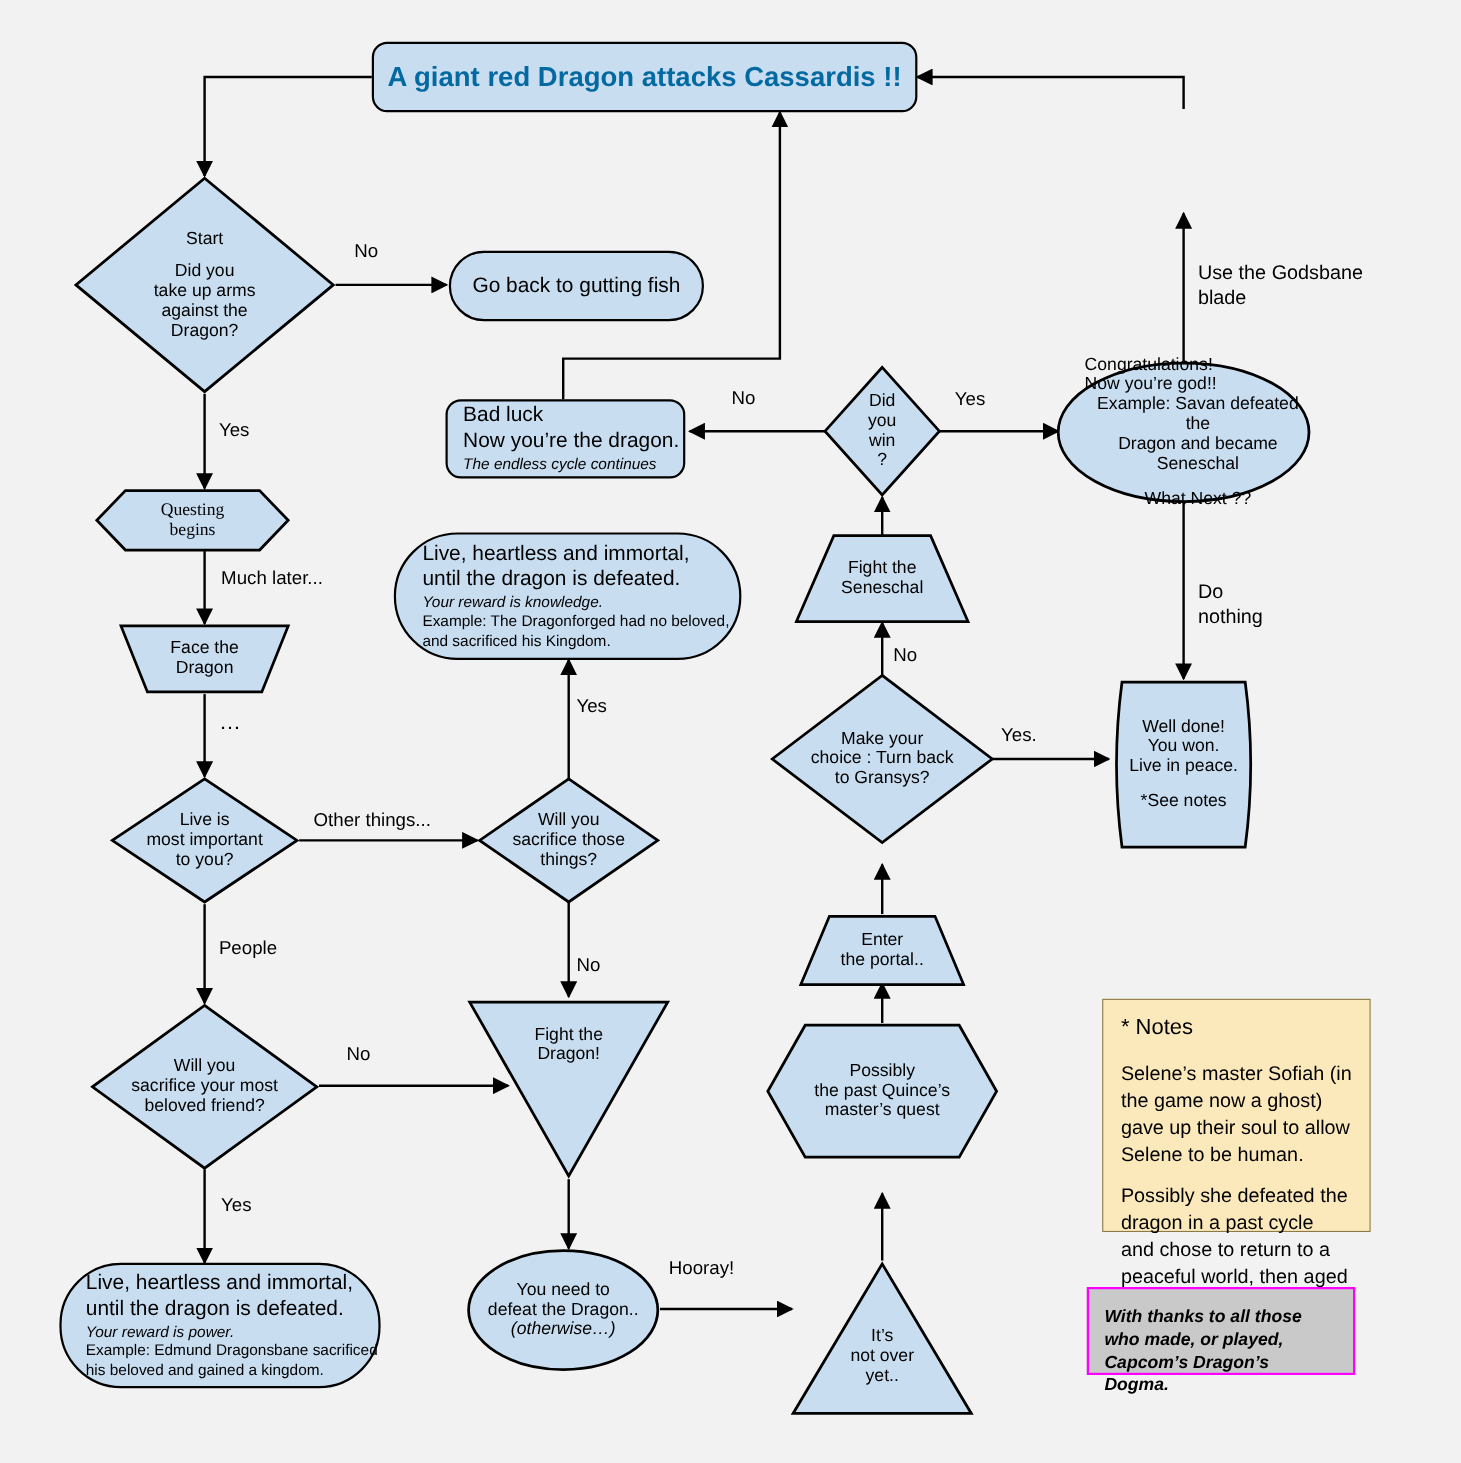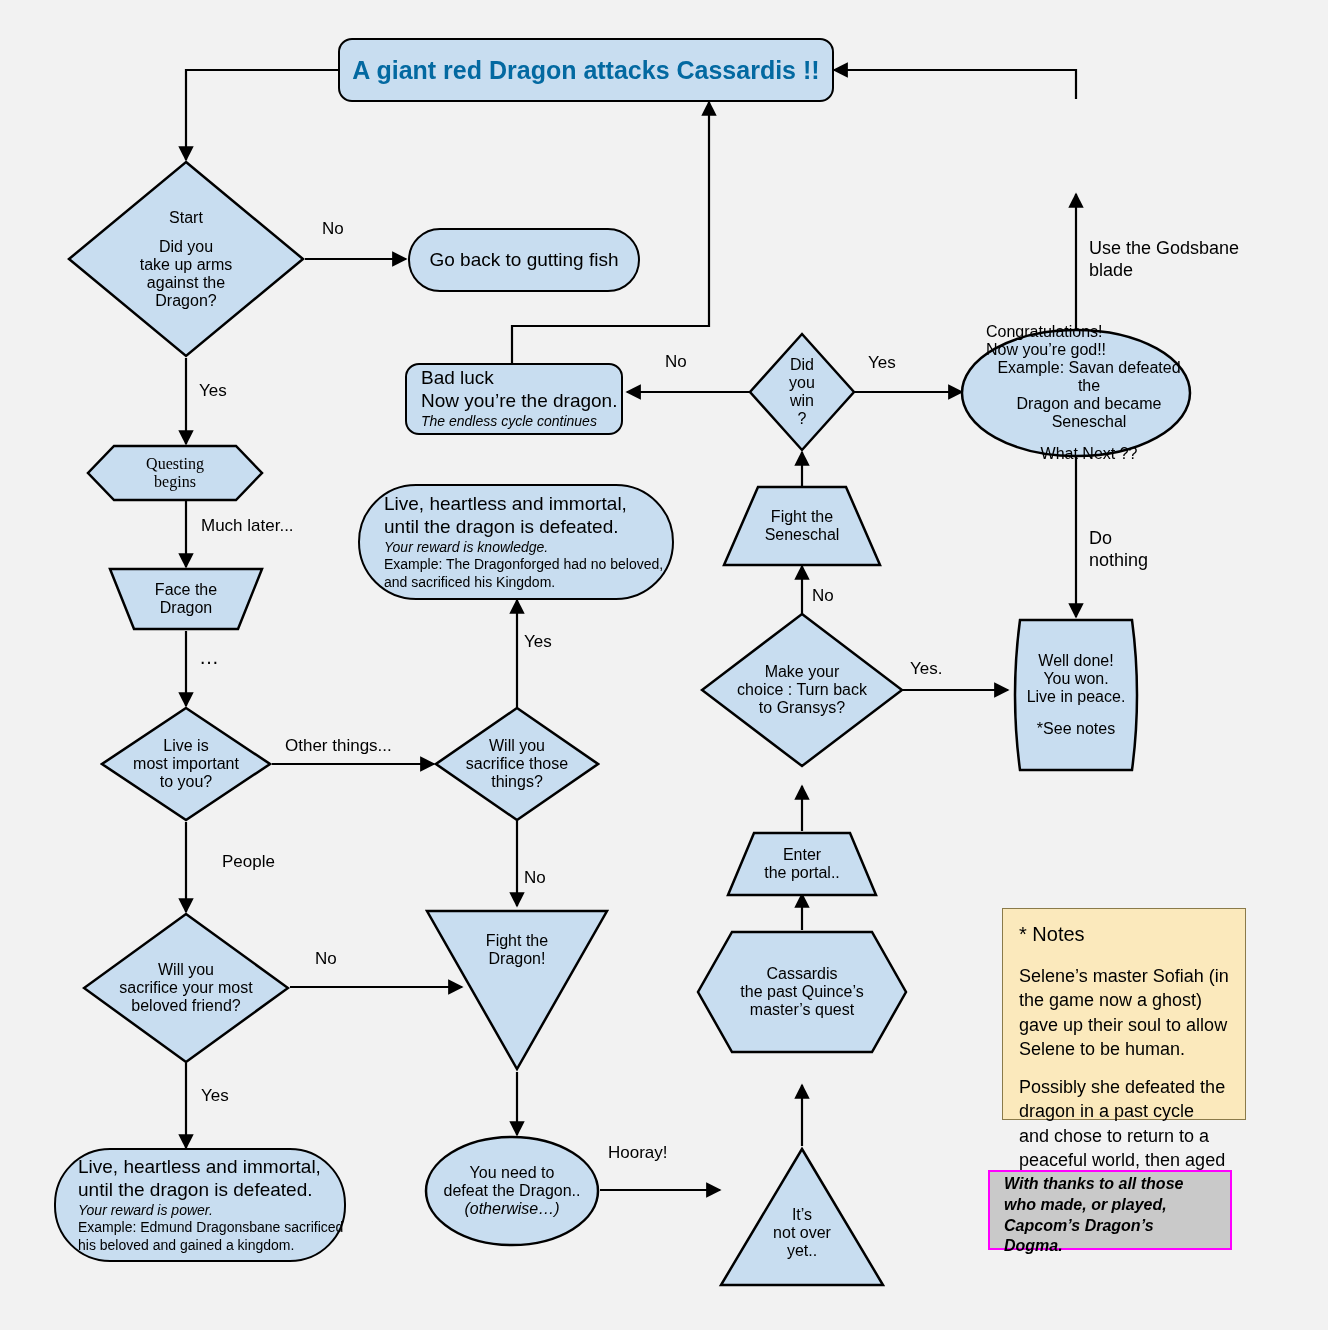--- a/index.html
+++ b/index.html
@@ -20,21 +20,21 @@
   .shape-wrap .lbl{position:absolute;left:0;top:0;width:100%;height:100%;
       display:flex;flex-direction:column;align-items:center;justify-content:center;
       text-align:center;box-sizing:border-box;}
   .edge-label{position:absolute;font-size:17px;color:#000;white-space:pre-line;line-height:1.2;}
   #title-node .ttl{color:#0369a1;font-weight:bold;font-size:25px;}
   .notes{position:absolute;background:#fbe9bc;border:1px solid #8a7a4a;box-sizing:border-box;
          padding:14px 16px;text-align:left;}
   .notes .nh{font-size:20px;margin-bottom:18px;}
   .notes p{font-size:18px;line-height:1.35;margin:0 0 14px 0;}
   .thanks{position:absolute;background:#c9c9c9;border:2px solid #ff00ff;box-sizing:border-box;
-          padding:2px 14px;font-weight:bold;font-style:italic;font-size:16px;line-height:1.3;text-align:left;}
+          padding:16px 14px;font-weight:bold;font-style:italic;font-size:16px;line-height:1.3;text-align:left;}
 </style>
 </head>
 <body>
 
 <div id="canvas">
 
   <svg id="edges" viewBox="0 0 1328 1330">
     <defs>
       <marker id="ah" viewBox="0 0 10 10" refX="9" refY="5" markerWidth="7" markerHeight="7" orient="auto-start-reverse">
         <path d="M 0 0 L 10 5 L 0 10 z" fill="#000"></path>
@@ -92,21 +92,21 @@
 
       <path d="M 1076 99 L 1076 70 L 834 70"></path>
     </g>
   </svg>
 
   <div class="edge-label" style="left:322px;top:219px;">No</div>
   <div class="edge-label" style="left:199px;top:381px;">Yes</div>
   <div class="edge-label" style="left:201px;top:516px;">Much later...</div>
   <div class="edge-label" style="left:199px;top:645px;font-size:20px;">…</div>
   <div class="edge-label" style="left:285px;top:736px;">Other things...</div>
-  <div class="edge-label" style="left:199px;top:852px;margin-left:23px;">People</div>
+  <div class="edge-label" style="left:199px;top:852px;">People</div>
   <div class="edge-label" style="left:524px;top:632px;">Yes</div>
   <div class="edge-label" style="left:524px;top:868px;">No</div>
   <div class="edge-label" style="left:315px;top:949px;">No</div>
   <div class="edge-label" style="left:201px;top:1086px;">Yes</div>
   <div class="edge-label" style="left:608px;top:1143px;">Hooray!</div>
   <div class="edge-label" style="left:812px;top:586px;">No</div>
   <div class="edge-label" style="left:910px;top:659px;">Yes.</div>
   <div class="edge-label" style="left:665px;top:352px;">No</div>
   <div class="edge-label" style="left:868px;top:353px;">Yes</div>
   <div class="edge-label" style="left:1089px;top:238px;font-size:18px;">Use the Godsbane
@@ -279,21 +279,21 @@
       <div class="ttl">Fight the</div>
       <div class="ttl">Dragon!</div>
     </div>
   </div>
 
   <div class="shape-wrap" style="left:696px;top:930px;width:212px;height:124px;">
     <svg width="212" height="124" viewBox="0 0 212 124">
       <polygon points="36,2 176,2 210,62 176,122 36,122 2,62" fill="#c8ddf0" stroke="#000" stroke-width="2.5"></polygon>
     </svg>
     <div class="lbl">
-      <div class="ttl">Cassardis</div>
+      <div class="ttl">Possibly</div>
       <div class="ttl">the past Quince’s</div>
       <div class="ttl">master’s quest</div>
     </div>
   </div>
 
   <div class="node fill stadium" style="left:54px;top:1148px;width:292px;height:114px;align-items:flex-start;padding-left:22px;border-radius:56px;">
     <div class="ttl">Live, heartless and immortal,</div>
     <div class="ttl">until the dragon is defeated.</div>
     <div class="sub-i">Your reward is power.</div>
     <div class="sub">Example: Edmund Dragonsbane sacrificed</div>

